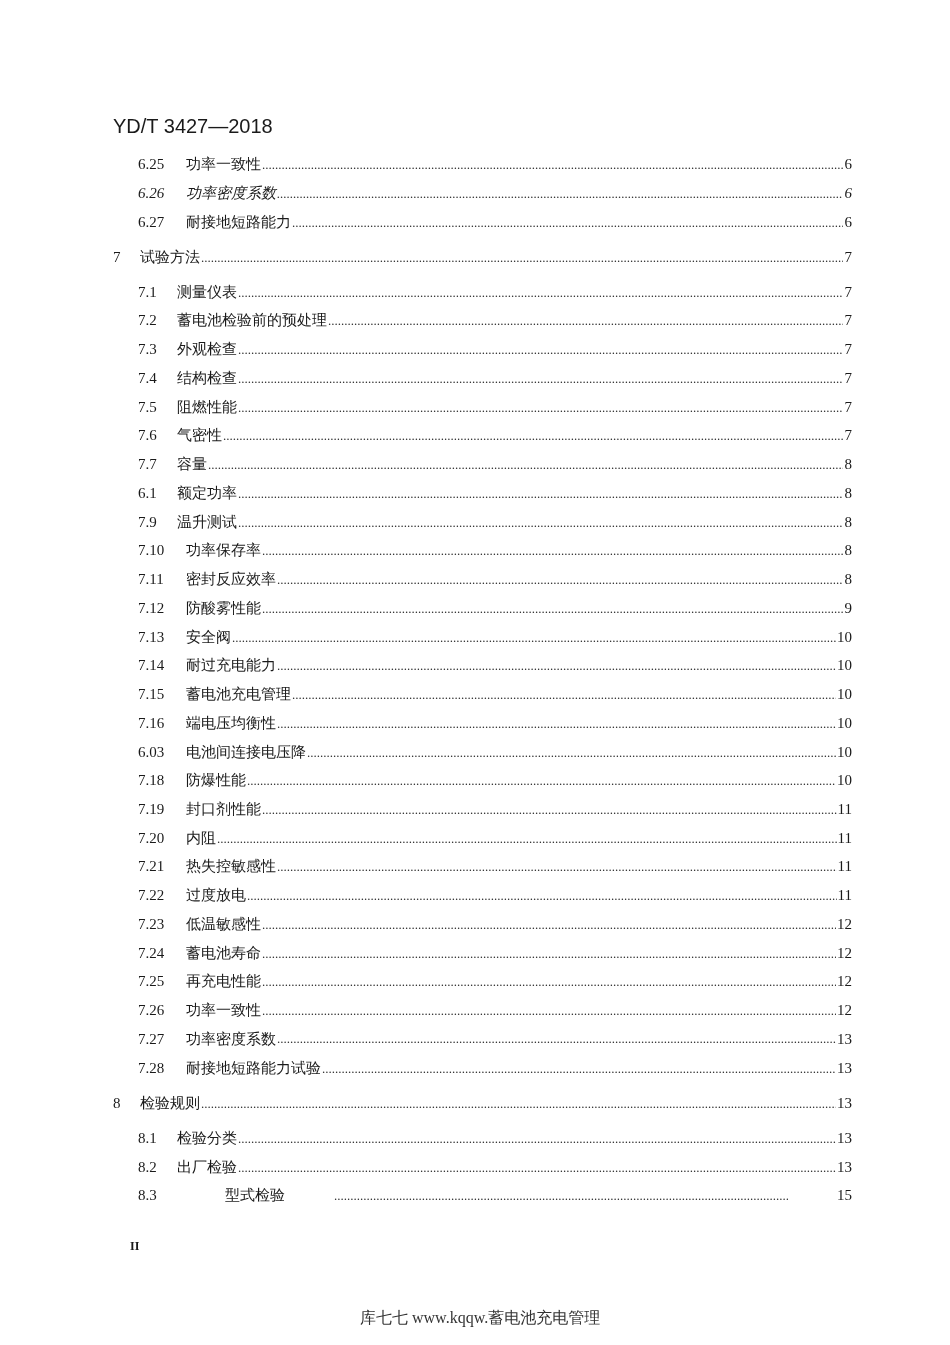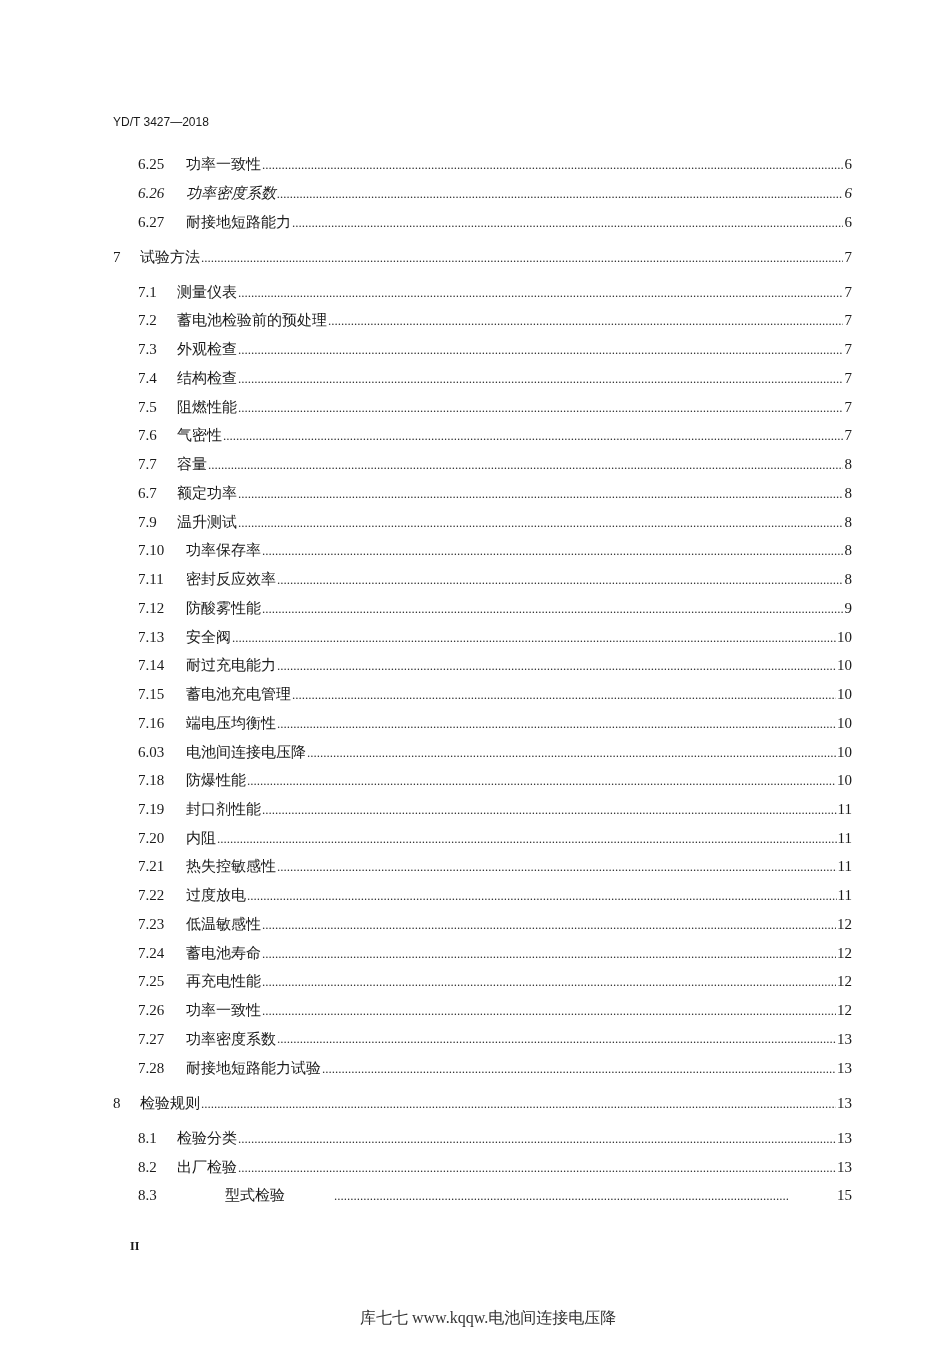--- a/index.html
+++ b/index.html
@@ -4,21 +4,21 @@
   <style>
     html, body { margin: 0; padding: 0; }
     body {
       width: 950px; height: 1345px; background: #ffffff; position: relative;
       color: #1a1a1a; font-family: "Liberation Serif", "DejaVu Serif", serif;
       overflow: hidden;
     }
     .header {
       position: absolute; left: 113px; top: 115px;
       font-family: "Liberation Sans", "DejaVu Sans", sans-serif;
-      font-size: 12px; color: #1a1a1a;
+      font-size: 20px; color: #1a1a1a;
     }
     .toc { position: absolute; left: 0; top: 0; width: 950px; }
     .row {
       position: absolute; display: flex; align-items: baseline;
       font-size: 15px; line-height: 18px; height: 18px;
     }
     .row .num { display: inline-block; }
     .row .title { white-space: nowrap; }
     .row .dots {
       flex: 1; overflow: hidden; white-space: nowrap; margin: 0 1px;
@@ -101,21 +101,21 @@
       <span class="dots"></span>
       <span class="page">7</span>
     </div>
     <div class="row" style="left: 138px; top: 455px; width: 714px;">
       <span class="num" style="width: 39px;">7.7</span>
       <span class="title">容量</span>
       <span class="dots"></span>
       <span class="page">8</span>
     </div>
     <div class="row" style="left: 138px; top: 484px; width: 714px;">
-      <span class="num" style="width: 39px;">6.7</span>
+      <span class="num" style="width: 39px;">6.1</span>
       <span class="title">额定功率</span>
       <span class="dots"></span>
       <span class="page">8</span>
     </div>
     <div class="row" style="left: 138px; top: 513px; width: 714px;">
       <span class="num" style="width: 39px;">7.9</span>
       <span class="title">温升测试</span>
       <span class="dots"></span>
       <span class="page">8</span>
     </div>
@@ -253,13 +253,13 @@
     </div>
     <div class="row" style="left: 138px; top: 1186px; width: 714px; gap: 48px;">
       <span class="num" style="width: 39px;">8.3</span>
       <span class="title">型式检验</span>
       <span class="dots"></span>
       <span class="page">15</span>
     </div>
   </div>
 
 <div class="roman">II</div>
-<div class="watermark">库七七 www.kqqw.电池间连接电压降</div>
+<div class="watermark">库七七 www.kqqw.蓄电池充电管理</div>
 
 </body></html>

